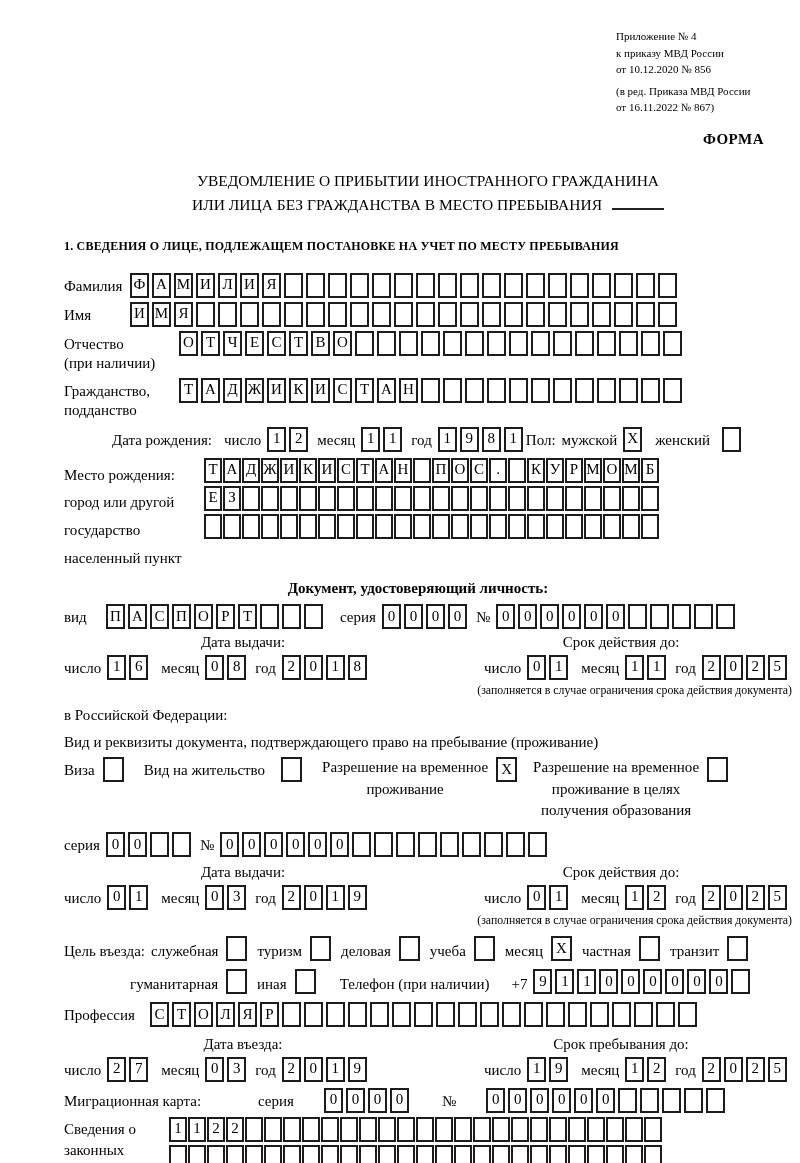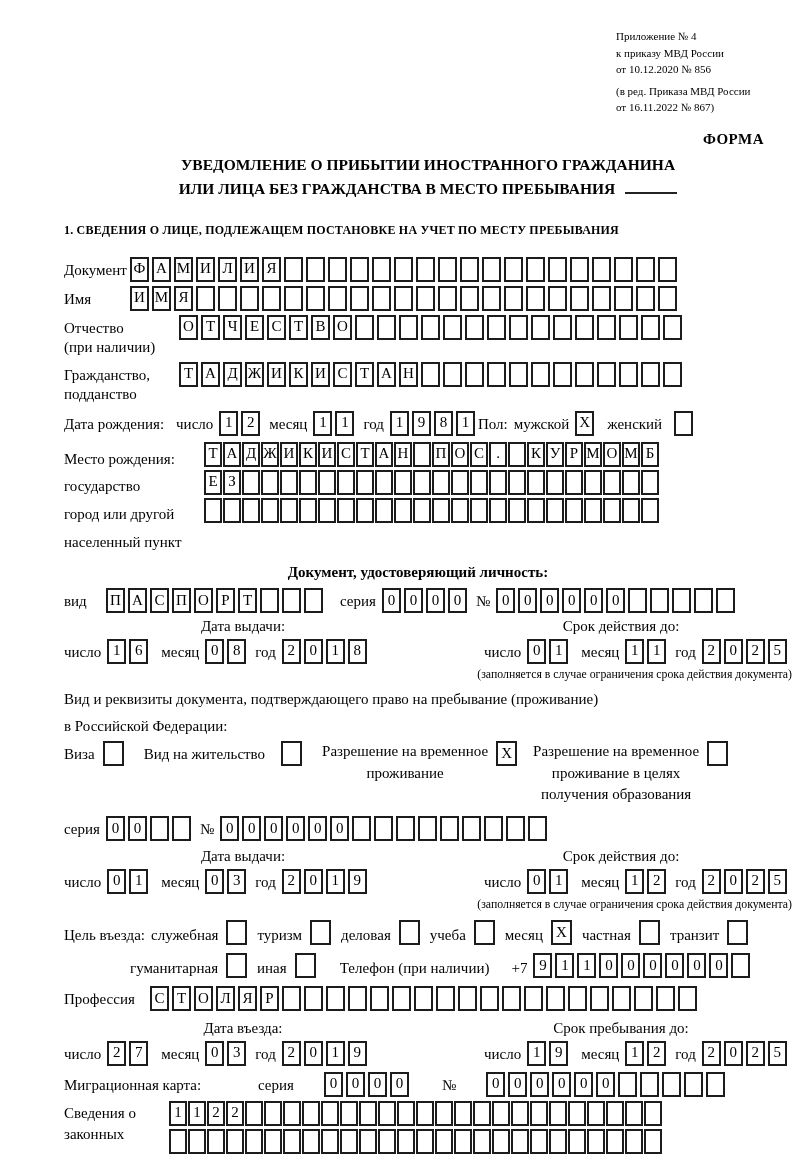--- a/index.html
+++ b/index.html
@@ -7,21 +7,21 @@
   body {
     width:800px; height:1163px; overflow:hidden;
     background:#ffffff; color:#000;
     font-family:"Liberation Serif","DejaVu Serif",serif;
     font-size:15px; line-height:1.3;
     padding:28px 8px 0 64px;
   }
   .annex { margin-left:552px; font-size:11px; line-height:1.5; }
   .annex .edition { margin-top:5px; }
   .forma { text-align:right; padding-right:28px; font-weight:bold; margin-top:14px; font-size:15px; letter-spacing:.5px; }
-  .title { text-align:center; font-weight:bold; font-size:15.5px; line-height:1.55; margin-top:4px; }
+  .title { text-align:center; font-weight:normal; font-size:15.5px; line-height:1.55; margin-top:20px; }
   .uline { display:inline-block; width:52px; border-bottom:2px solid #222; height:14px; margin-left:10px; }
   .sec-heading { font-weight:bold; font-size:12px; margin-top:22px; margin-bottom:18px; letter-spacing:.2px; }
 
   .frow { display:flex; align-items:flex-start; margin-bottom:4px; }
   .flabel { flex:none; padding-top:4px; }
   .w66 { width:66px; } .w115 { width:115px; } .w140 { width:140px; } .w45 { width:42px; }
   .cells { display:inline-flex; flex:none; }
   .cell {
     display:inline-flex; align-items:center; justify-content:center; flex:none;
     width:19px; height:25px; border:2px solid #1c1c1c; margin-right:3px;
@@ -67,21 +67,21 @@
   <div class="forma">ФОРМА</div>
 
   <div class="title">
     <div>УВЕДОМЛЕНИЕ О ПРИБЫТИИ ИНОСТРАННОГО ГРАЖДАНИНА</div>
     <div><span>ИЛИ ЛИЦА БЕЗ ГРАЖДАНСТВА В МЕСТО ПРЕБЫВАНИЯ</span><span class="uline"></span></div>
   </div>
 
   <div class="sec-heading">1. СВЕДЕНИЯ О ЛИЦЕ, ПОДЛЕЖАЩЕМ ПОСТАНОВКЕ НА УЧЕТ ПО МЕСТУ ПРЕБЫВАНИЯ</div>
 
   <div class="frow">
-    <div class="flabel w66">Документ</div>
+    <div class="flabel w66">Фамилия</div>
     <div class="cells">
         <span class="cell">Ф</span>
         <span class="cell">А</span>
         <span class="cell">М</span>
         <span class="cell">И</span>
         <span class="cell">Л</span>
         <span class="cell">И</span>
         <span class="cell">Я</span>
         <span class="cell"></span>
         <span class="cell"></span>
@@ -192,21 +192,21 @@
         <span class="cell"></span>
         <span class="cell"></span>
         <span class="cell"></span>
         <span class="cell"></span>
         <span class="cell"></span>
         <span class="cell"></span>
         <span class="cell"></span>
       </div>
   </div>
 
-  <div class="frow" style="margin-top:6px;">
+  <div class="frow" style="margin-top:6px;justify-content:center;">
     <span class="dlab mr6">Дата рождения:</span>
     <span class="dlab ml6 mr6">число</span>
     <span class="cells">
         <span class="cell">1</span>
         <span class="cell">2</span>
       </span>
     <span class="dlab ml6 mr6">месяц</span>
     <span class="cells">
         <span class="cell">1</span>
         <span class="cell">1</span>
@@ -221,22 +221,22 @@
     <span class="dlab mr6">Пол:</span>
     <span class="dlab mr6">мужской</span>
     <span class="cell">X</span>
     <span class="dlab ml10 mr6">женский</span>
     <span class="cell ml6"></span>
   </div>
 
   <div class="frow" style="margin-top:6px;">
     <div class="flabel w140" style="line-height:1.85;">
       <div>Место рождения:</div>
+      <div>город или другой</div>
       <div>государство</div>
-      <div>город или другой</div>
       <div>населенный пункт</div>
     </div>
     <div class="colcells">
       <div class="cells tight">
           <span class="cell">Т</span>
           <span class="cell">А</span>
           <span class="cell">Д</span>
           <span class="cell">Ж</span>
           <span class="cell">И</span>
           <span class="cell">К</span>
@@ -394,22 +394,22 @@
             <span class="cell">2</span>
             <span class="cell">0</span>
             <span class="cell">2</span>
             <span class="cell">5</span>
           </span>
       </div>
       <div class="dnote">(заполняется в случае ограничения срока действия документа)</div>
     </div>
   </div>
 
+  <div class="ptext">в Российской Федерации:</div>
   <div class="ptext">Вид и реквизиты документа, подтверждающего право на пребывание (проживание)</div>
-  <div class="ptext">в Российской Федерации:</div>
 
   <div class="cbrow">
     <span class="dlab">Виза</span>
     <span class="cell cb"></span>
     <span class="dlab ml10">Вид на жительство</span>
     <span class="cell cb" style="margin-left:16px;"></span>
     <div class="opt2 ml10">
       <div>Разрешение на временное</div>
       <div>проживание</div>
     </div>

